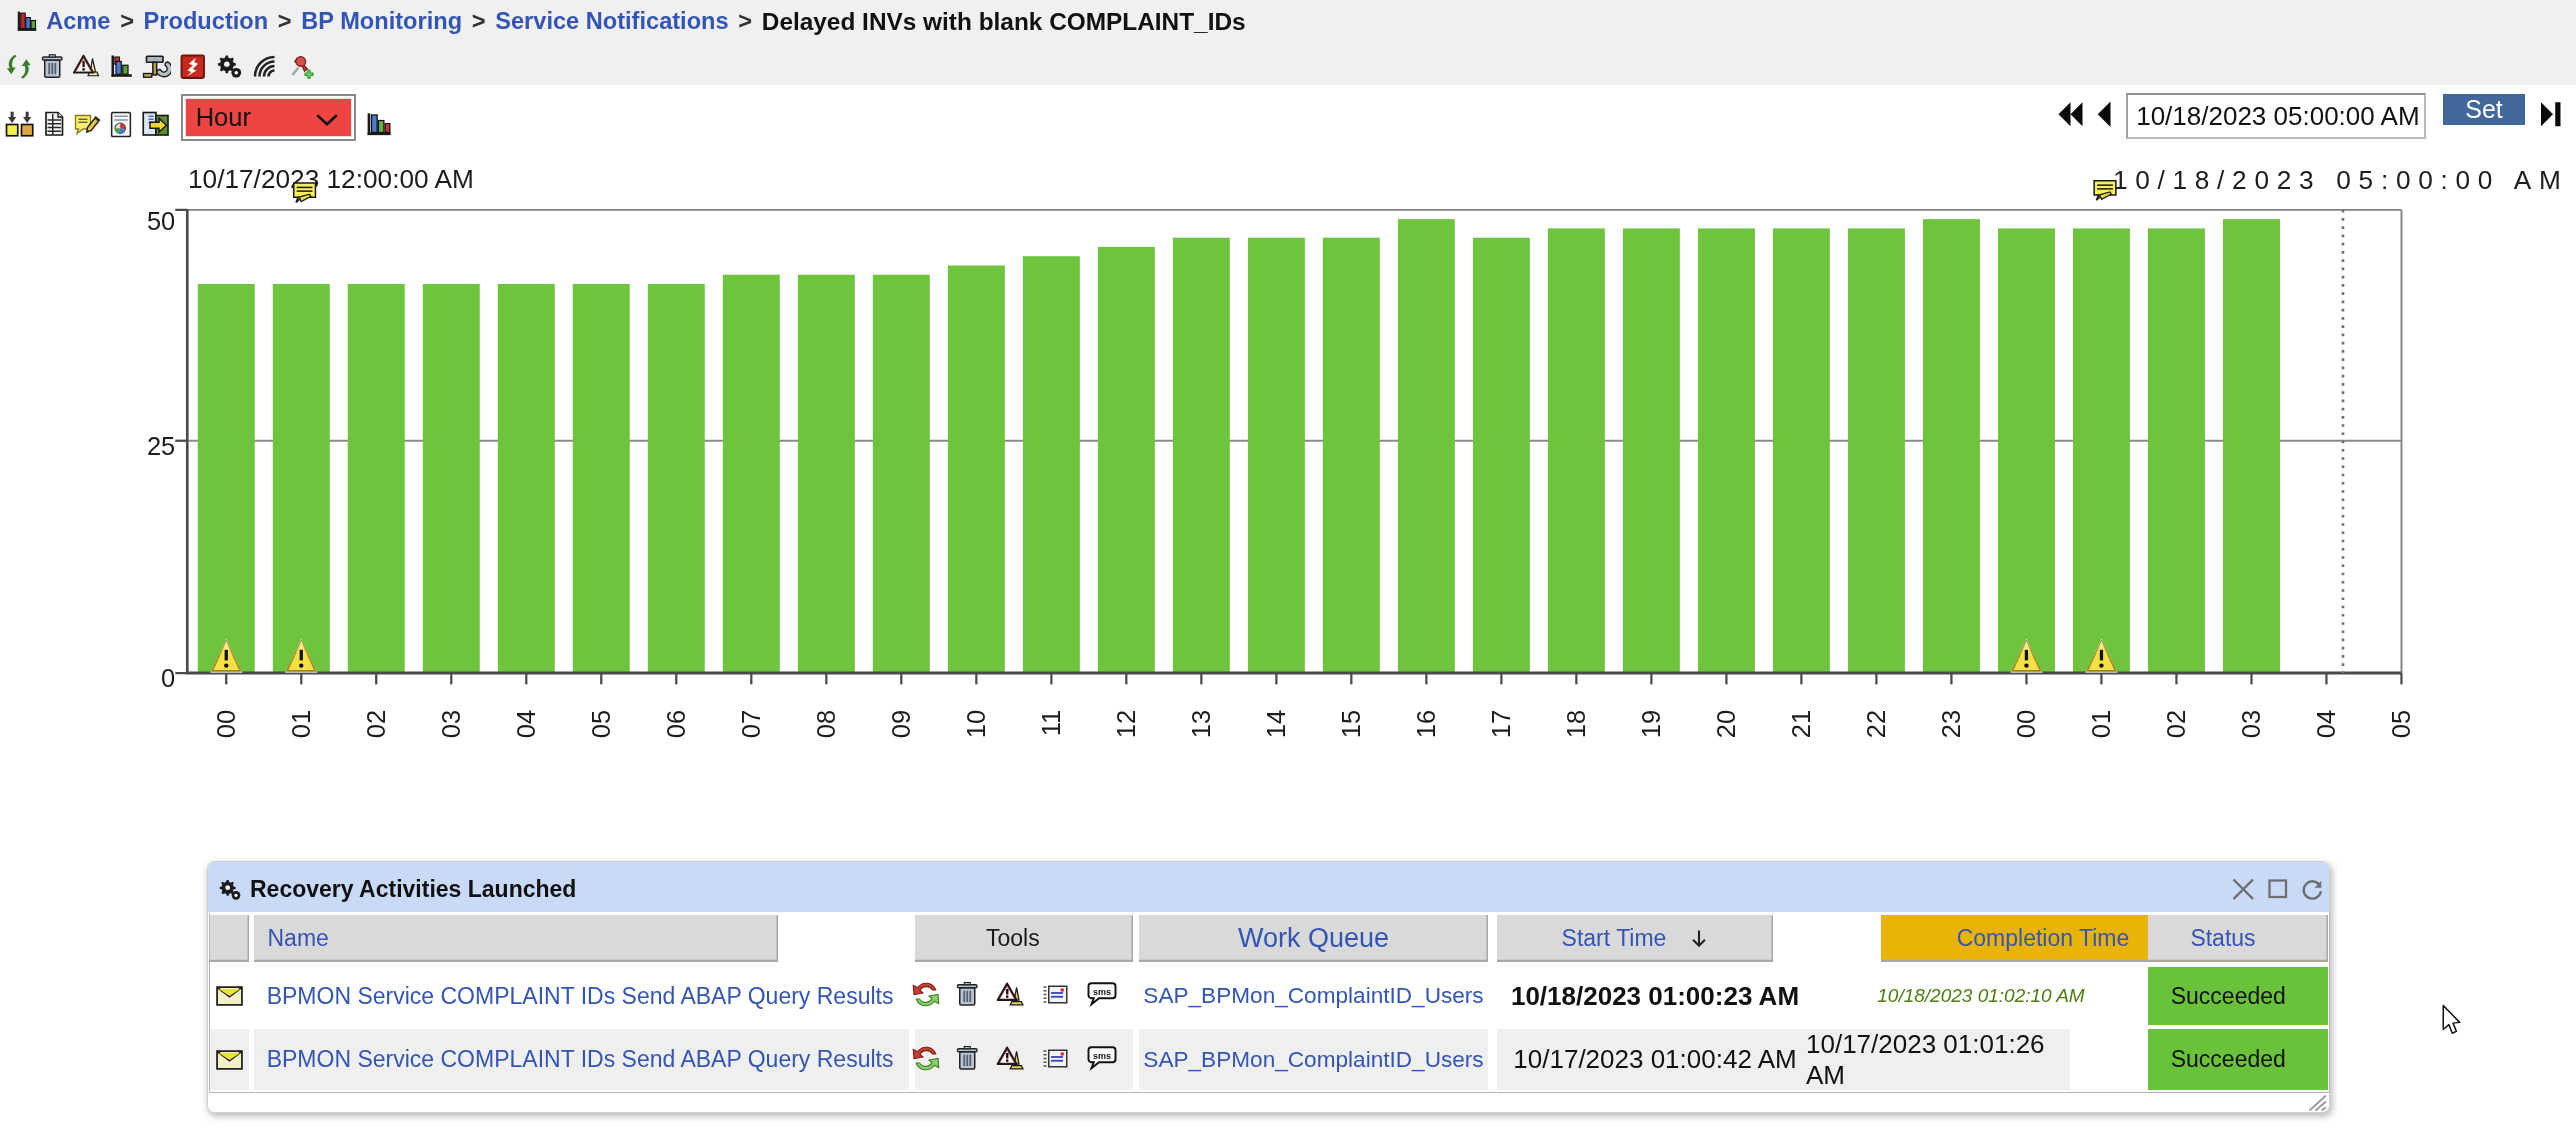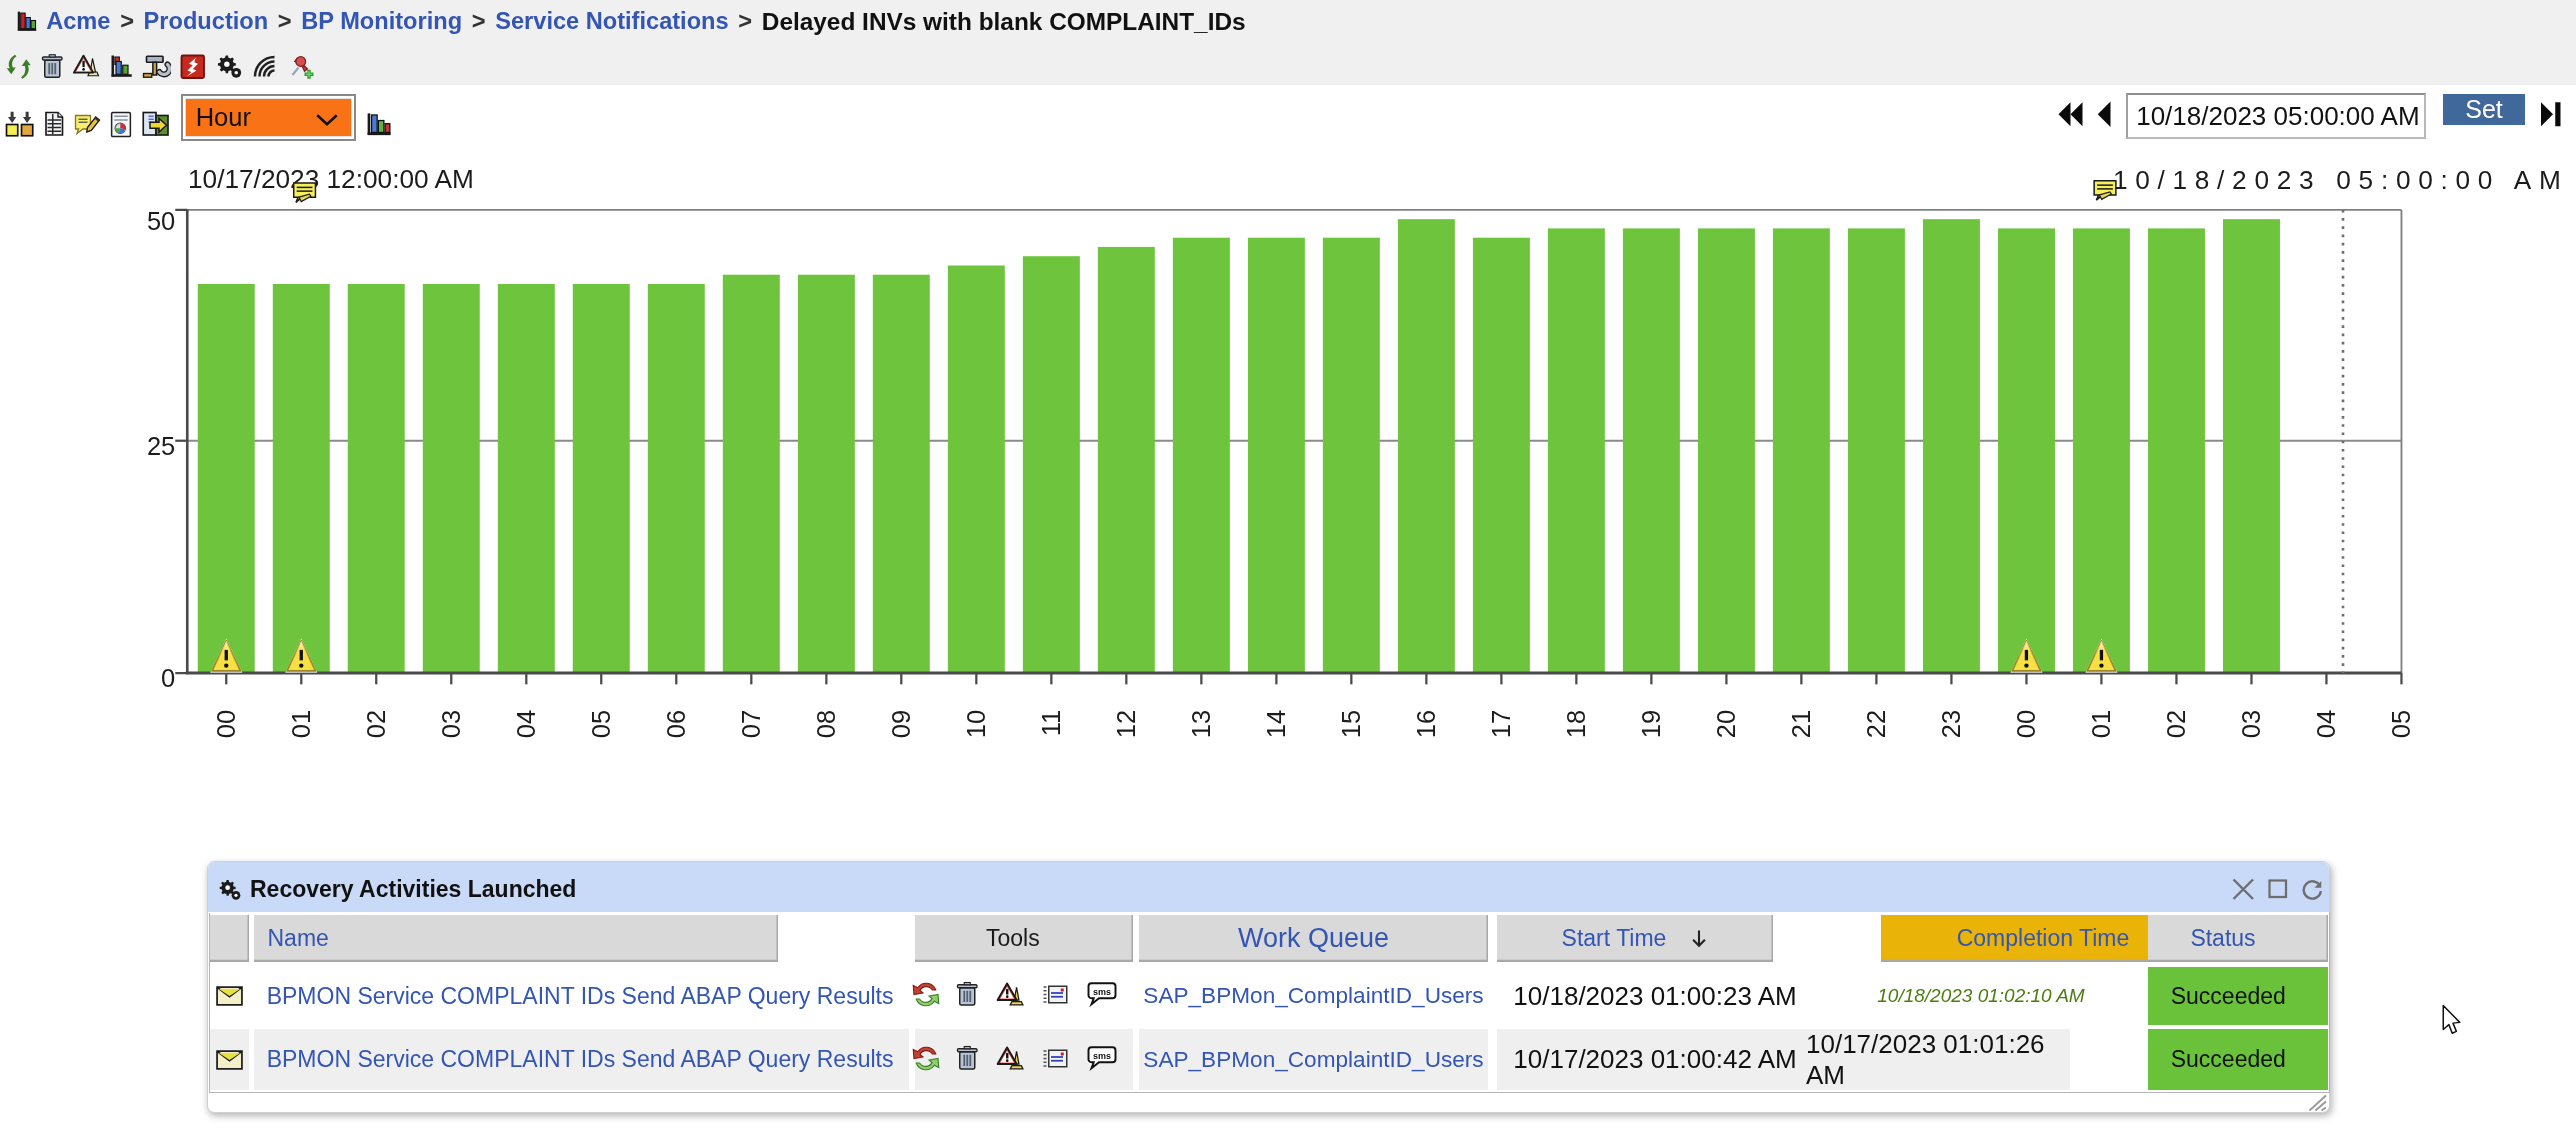--- a/index.html
+++ b/index.html
@@ -142,21 +142,21 @@
  <rect x="3" y="2" width="17" height="30" fill="#dde6f5" stroke="#1a1a1a" stroke-width="2.2"></rect>
  <g stroke="#5a6bd8" stroke-width="2">
         <line x1="10" y1="7" x2="17" y2="7"></line>
         <line x1="10" y1="11" x2="17" y2="11"></line>
         <line x1="10" y1="15" x2="17" y2="15"></line>
       </g>
  <rect x="20" y="6" width="16" height="26" fill="#5d8f2e" stroke="#1a1a1a" stroke-width="2.2"></rect>
  <path d="M12 15 L24 15 L24 10 L34 19 L24 28 L24 23 L12 23 Z" fill="#f2d43a" stroke="#1a1a1a" stroke-width="2"></path>
 </svg>
 </div>
-<div class="abs" style="left:181px;top:94px;width:175px;height:47px;background:#f97316;border:2.2px solid #898989;box-shadow:inset 0 0 0 2.2px #ffffff,inset 0 0 0 3px #d6d6d6;display:flex;align-items:center;">
+<div class="abs" style="left:181px;top:94px;width:175px;height:47px;background:#ef4444;border:2.2px solid #898989;box-shadow:inset 0 0 0 2.2px #ffffff,inset 0 0 0 3px #d6d6d6;display:flex;align-items:center;">
  <span style="font-size:25.5px;color:#111;margin-left:12.7px;">Hour</span>
  <svg width="24" height="13.5" viewBox="0 0 32 18" style="position:absolute;right:15px;top:16.5px;">
       <path d="M3 3 L16 15 L29 3" fill="none" stroke="#111" stroke-width="3.4"></path>
     </svg>
 </div>
 <svg class="abs" width="25.5" height="27" viewBox="0 0 32 34" style="left:366px;top:111px;">
  <rect x="2" y="3" width="3.4" height="27" fill="#1a1a1a"></rect>
  <rect x="2" y="27" width="29" height="3.4" fill="#1a1a1a"></rect>
  <rect x="7" y="5" width="7" height="22" fill="#4a7ad4" stroke="#111" stroke-width="1.6"></rect>
  <rect x="15.5" y="12" width="7" height="15" fill="#62b33e" stroke="#111" stroke-width="1.6"></rect>
@@ -418,21 +418,21 @@
 </svg></span>
         <span style="position:absolute;left:172px;top:50%;transform:translateY(-50%);"><svg width="30" height="25.5" viewBox="0 0 40 34">
  <path d="M6 2 H34 a4 4 0 0 1 4 4 V18 a4 4 0 0 1 -4 4 H16 L6 30 L9 22 H6 a4 4 0 0 1 -4 -4 V6 a4 4 0 0 1 4 -4 Z" fill="#fff" stroke="#111" stroke-width="2.6"></path>
  <text x="20" y="17" font-size="12" font-weight="bold" text-anchor="middle" fill="#111">sms</text>
 </svg></span>
       </div>
     </div>
     <div class="abs" style="left:931px;top:105px;width:349px;height:58px;background:#ffffff;display:flex;align-items:center;justify-content:center;">
       <span style="font-size:22.6px;color:#3355b4;">SAP_BPMon_ComplaintID_Users</span>
     </div>
-    <div class="abs" style="left:1289px;top:105px;width:316px;height:58px;background:#ffffff;display:flex;align-items:center;justify-content:center;">
+    <div class="abs" style="left:1289px;top:105px;width:316px;height:58px;background:#ffffff;display:flex;align-items:center;justify-content:center;font-weight:bold;">
       <span style="font-size:26px;color:#111;">10/18/2023 01:00:23 AM</span>
     </div>
     <div class="abs" style="left:1611px;top:105px;width:324px;height:58px;background:#ffffff;display:flex;align-items:center;justify-content:center;">
       <span style="font-size:19px;color:#4d7c0f;font-style:italic;">10/18/2023 01:02:10 AM</span>
     </div>
     <div class="abs" style="left:1940px;top:105px;width:180px;height:58px;background:#69c23a;display:flex;align-items:center;justify-content:center;">
       <span style="font-size:23px;color:#111;margin-right:19.5px;">Succeeded</span>
     </div>
     <div class="abs" style="left:2.2px;top:167px;width:39px;height:61px;background:#efefef;display:flex;">
       <svg width="27" height="20" viewBox="0 0 38 28" style="margin:auto;">

